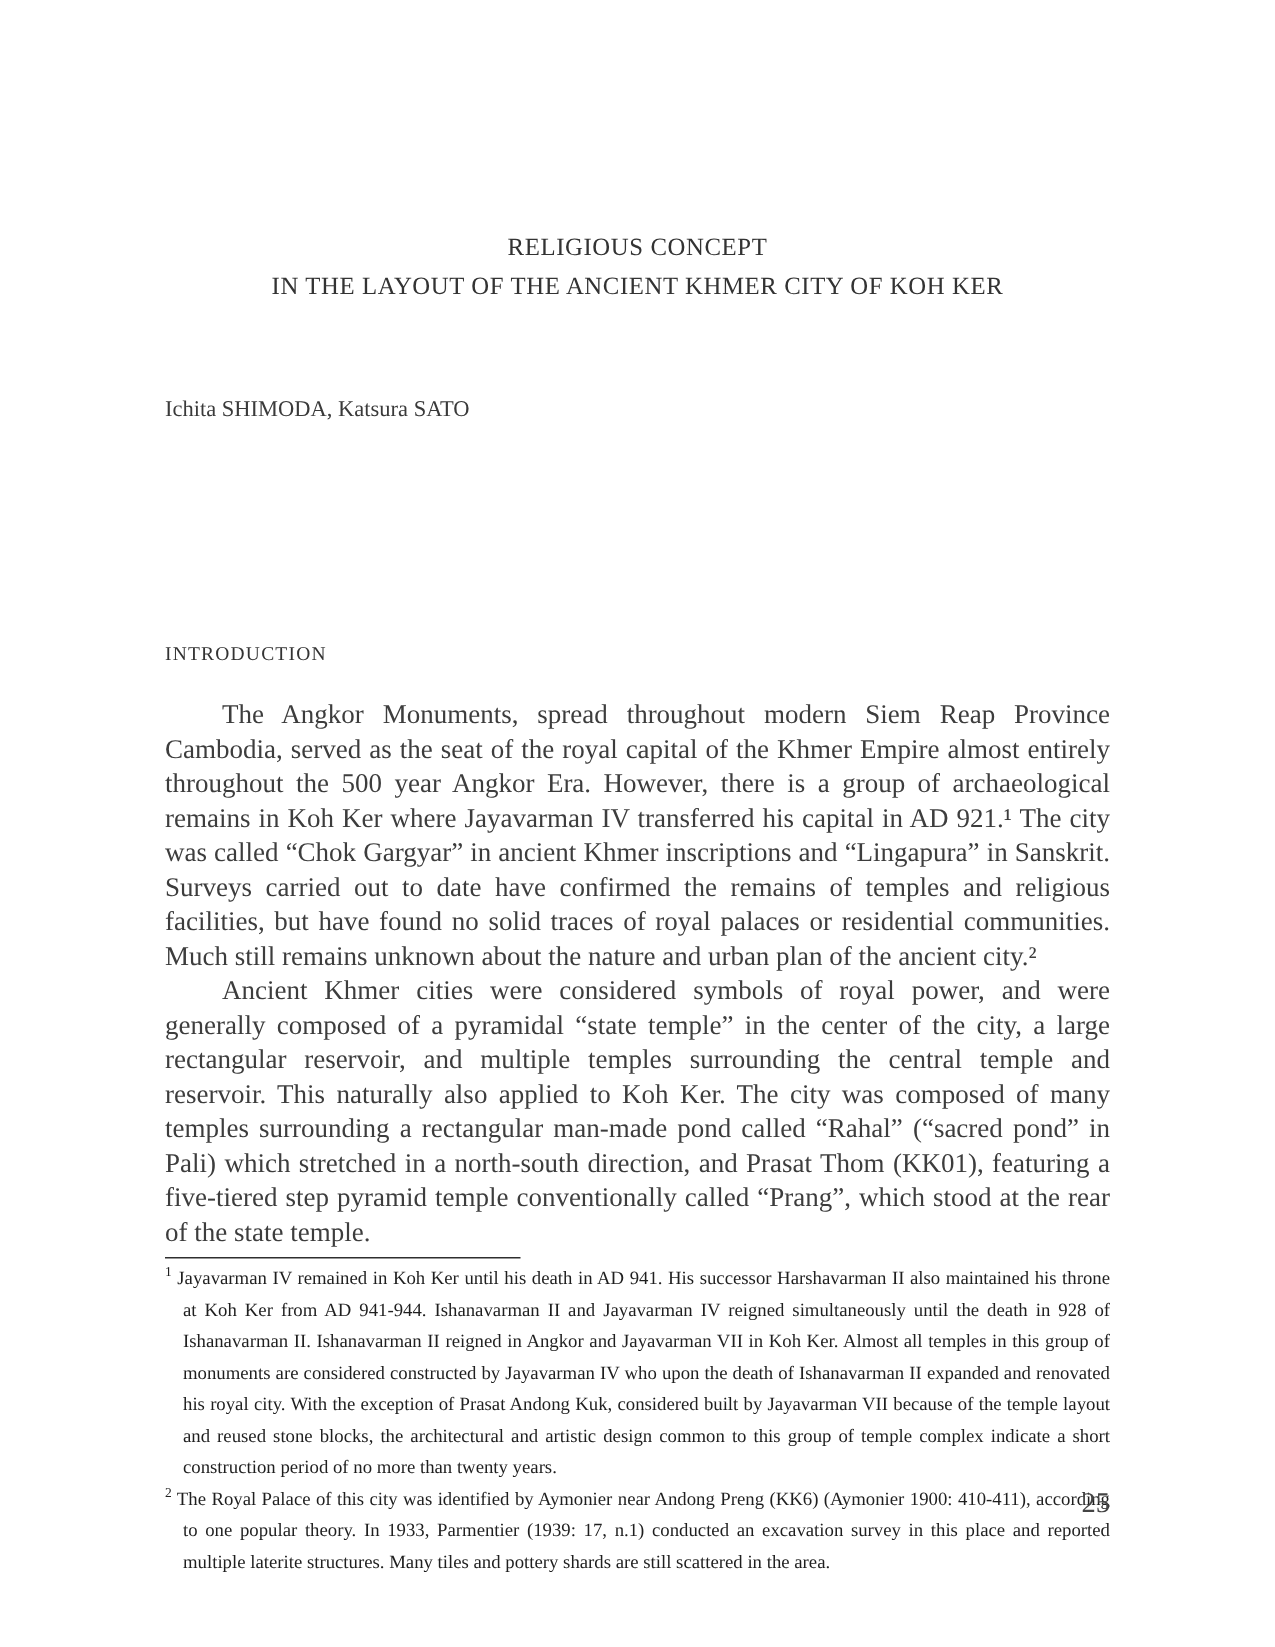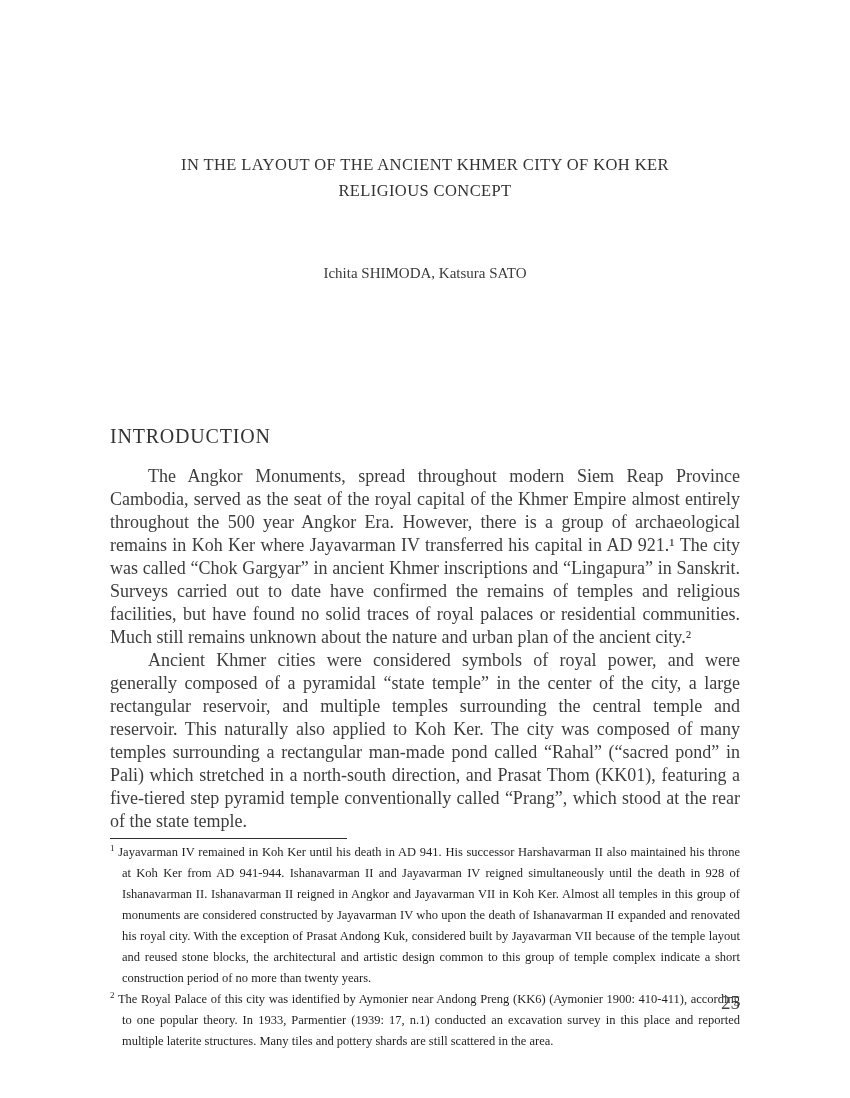--- a/index.html
+++ b/index.html
@@ -26,31 +26,30 @@
     font-weight: normal;
     line-height: 26px;
     letter-spacing: 0.4px;
     color: #333333;
   }
   .title .title-line {
     display: block;
   }
   .authors-block {
     margin-top: 58px;
-    text-align: center;
     font-size: 15px;
     line-height: 23px;
     color: #3a3a3a;
   }
   .affiliation {
     font-style: italic;
   }
   .section-heading {
     margin: 140px 0 0 0;
-    font-size: 20px;
+    font-size: 13px;
     font-weight: normal;
     letter-spacing: 0.8px;
     line-height: 22px;
     color: #333333;
   }
   .body-text {
     margin-top: 18px;
   }
   .body-para {
     margin: 0;
@@ -90,22 +89,22 @@
     font-size: 19px;
     color: #444444;
   }
 </style>
 </head>
 <body>
 
 <div class="page">
 
   <h1 class="title">
+    <span class="title-line">RELIGIOUS CONCEPT</span>
     <span class="title-line">IN THE LAYOUT OF THE ANCIENT KHMER CITY OF KOH KER</span>
-    <span class="title-line">RELIGIOUS CONCEPT</span>
   </h1>
 
   <div class="authors-block">
     <div class="authors">Ichita SHIMODA, Katsura SATO</div>
   </div>
 
   <h2 class="section-heading">INTRODUCTION</h2>
 
   <div class="body-text">
     <p class="body-para">The Angkor Monuments, spread throughout modern Siem Reap Province Cambodia, served as the seat of the royal capital of the Khmer Empire almost entirely throughout the 500 year Angkor Era. However, there is a group of archaeological remains in Koh Ker where Jayavarman IV transferred his capital in AD 921.¹ The city was called “Chok Gargyar” in ancient Khmer inscriptions and “Lingapura” in Sanskrit. Surveys carried out to date have confirmed the remains of temples and religious facilities, but have found no solid traces of royal palaces or residential communities. Much still remains unknown about the nature and urban plan of the ancient city.²</p>

